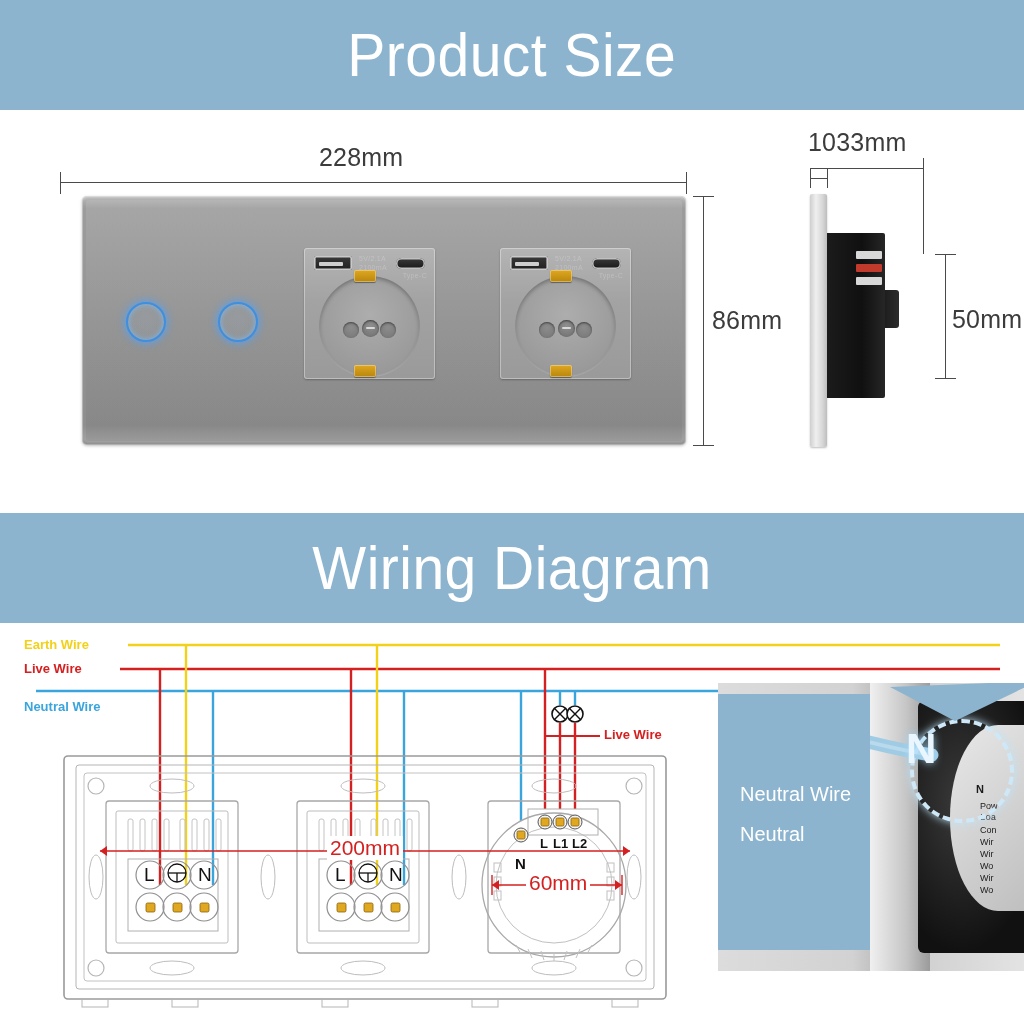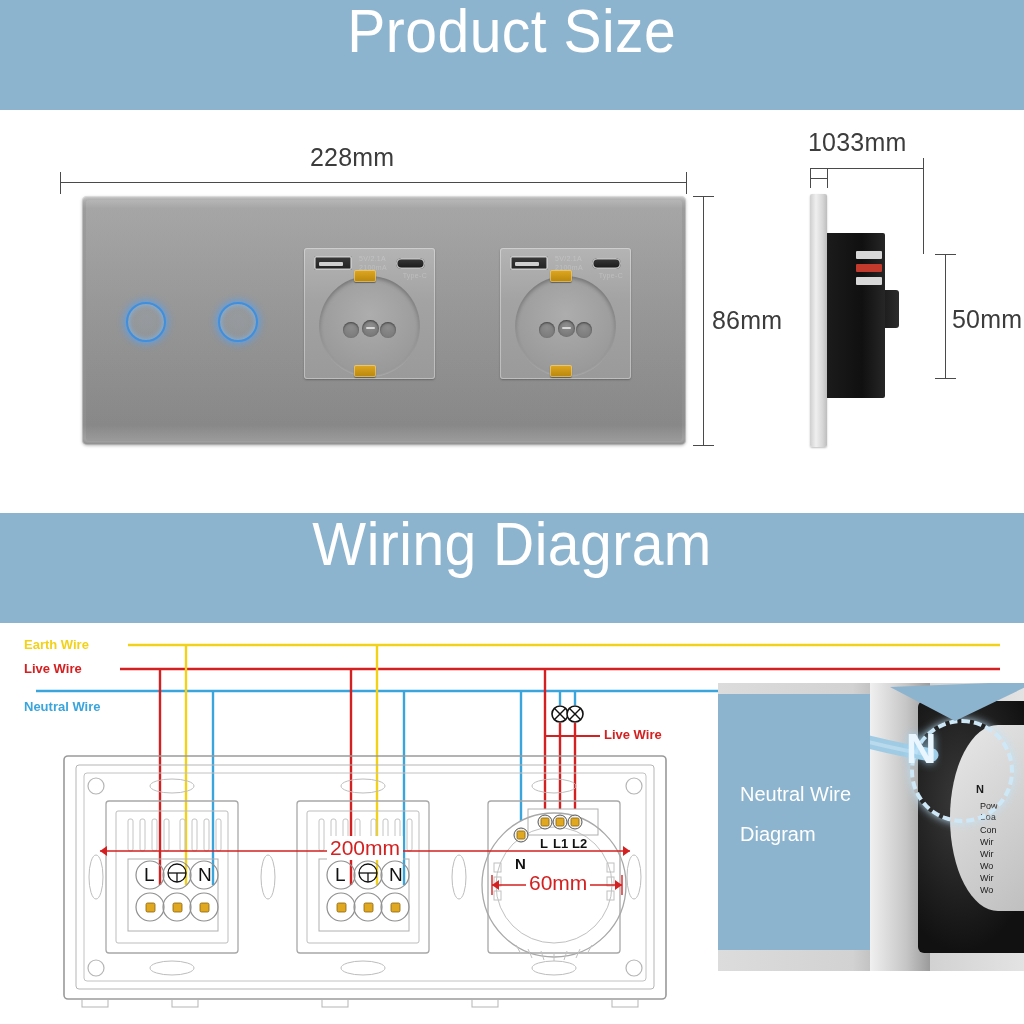--- a/index.html
+++ b/index.html
@@ -8,21 +8,21 @@
   }
   body {
     width: 1024px; height: 1024px;
     position: relative; overflow: hidden;
     font-family: "Liberation Sans", sans-serif;
     color: #3a3a3a;
   }
   .banner {
     position: absolute; left: 0; width: 1024px;
     background: #8db4ce;
-    display: flex; justify-content: center;
+    display: flex; align-items: center; justify-content: center;
   }
   #banner-product { top: 0; height: 110px; }
   #banner-wiring  { top: 513px; height: 110px; }
   .banner-title {
     color: #ffffff;
     font-size: 62px;
     font-weight: 400;
     letter-spacing: 0.5px;
     line-height: 1;
     transform: scaleX(0.92);
@@ -241,21 +241,21 @@
 
 <div class="banner" id="banner-product">
   <div class="banner-title">Product Size</div>
 </div>
 
 <div id="product-section">
 
   <div class="dim-line-h" style="left:60px; top:72px; width:626px;"></div>
   <div class="dim-tick-v" style="left:60px; top:62px; height:22px;"></div>
   <div class="dim-tick-v" style="left:686px; top:62px; height:22px;"></div>
-  <div class="dim-text" style="left:310px; top:33px;">228mm</div>
+  <div class="dim-text" style="left:319px; top:33px;">228mm</div>
 
   <div id="panel-front">
     <div class="led-ring" id="led-1"></div>
     <div class="led-ring" id="led-2"></div>
 
     <div class="socket" id="socket-1">
       <div class="usb-a"></div>
       <div class="usb-c"></div>
       <div class="usb-label volt">5V/2.1A</div>
       <div class="usb-label amp">2100mA</div>
@@ -511,19 +511,19 @@
     <svg id="photo-blue-wire">
       <path d="M0 8 C 90 26, 160 54, 238 66" stroke="#9fcbe4" stroke-width="13" fill="none" stroke-linecap="round"></path>
       <path d="M0 8 C 90 26, 160 54, 238 66" stroke="#c4e0ef" stroke-width="4" fill="none" stroke-linecap="round" opacity="0.7"></path>
     </svg>
 
     <div id="photo-dashed-ring"></div>
     <div id="photo-n-letter">N</div>
 
     <div id="photo-overlay"></div>
     <div class="inset-text" id="inset-text-1">Neutral Wire</div>
-    <div class="inset-text" id="inset-text-2">Diagram</div>
+    <div class="inset-text" id="inset-text-2">Neutral</div>
 
     <svg id="inset-pointer">
       <path d="M178 0 L30 6 L95 40 Z" fill="#8db4ce"></path>
     </svg>
   </div>
 </div>
 
 </body></html>

